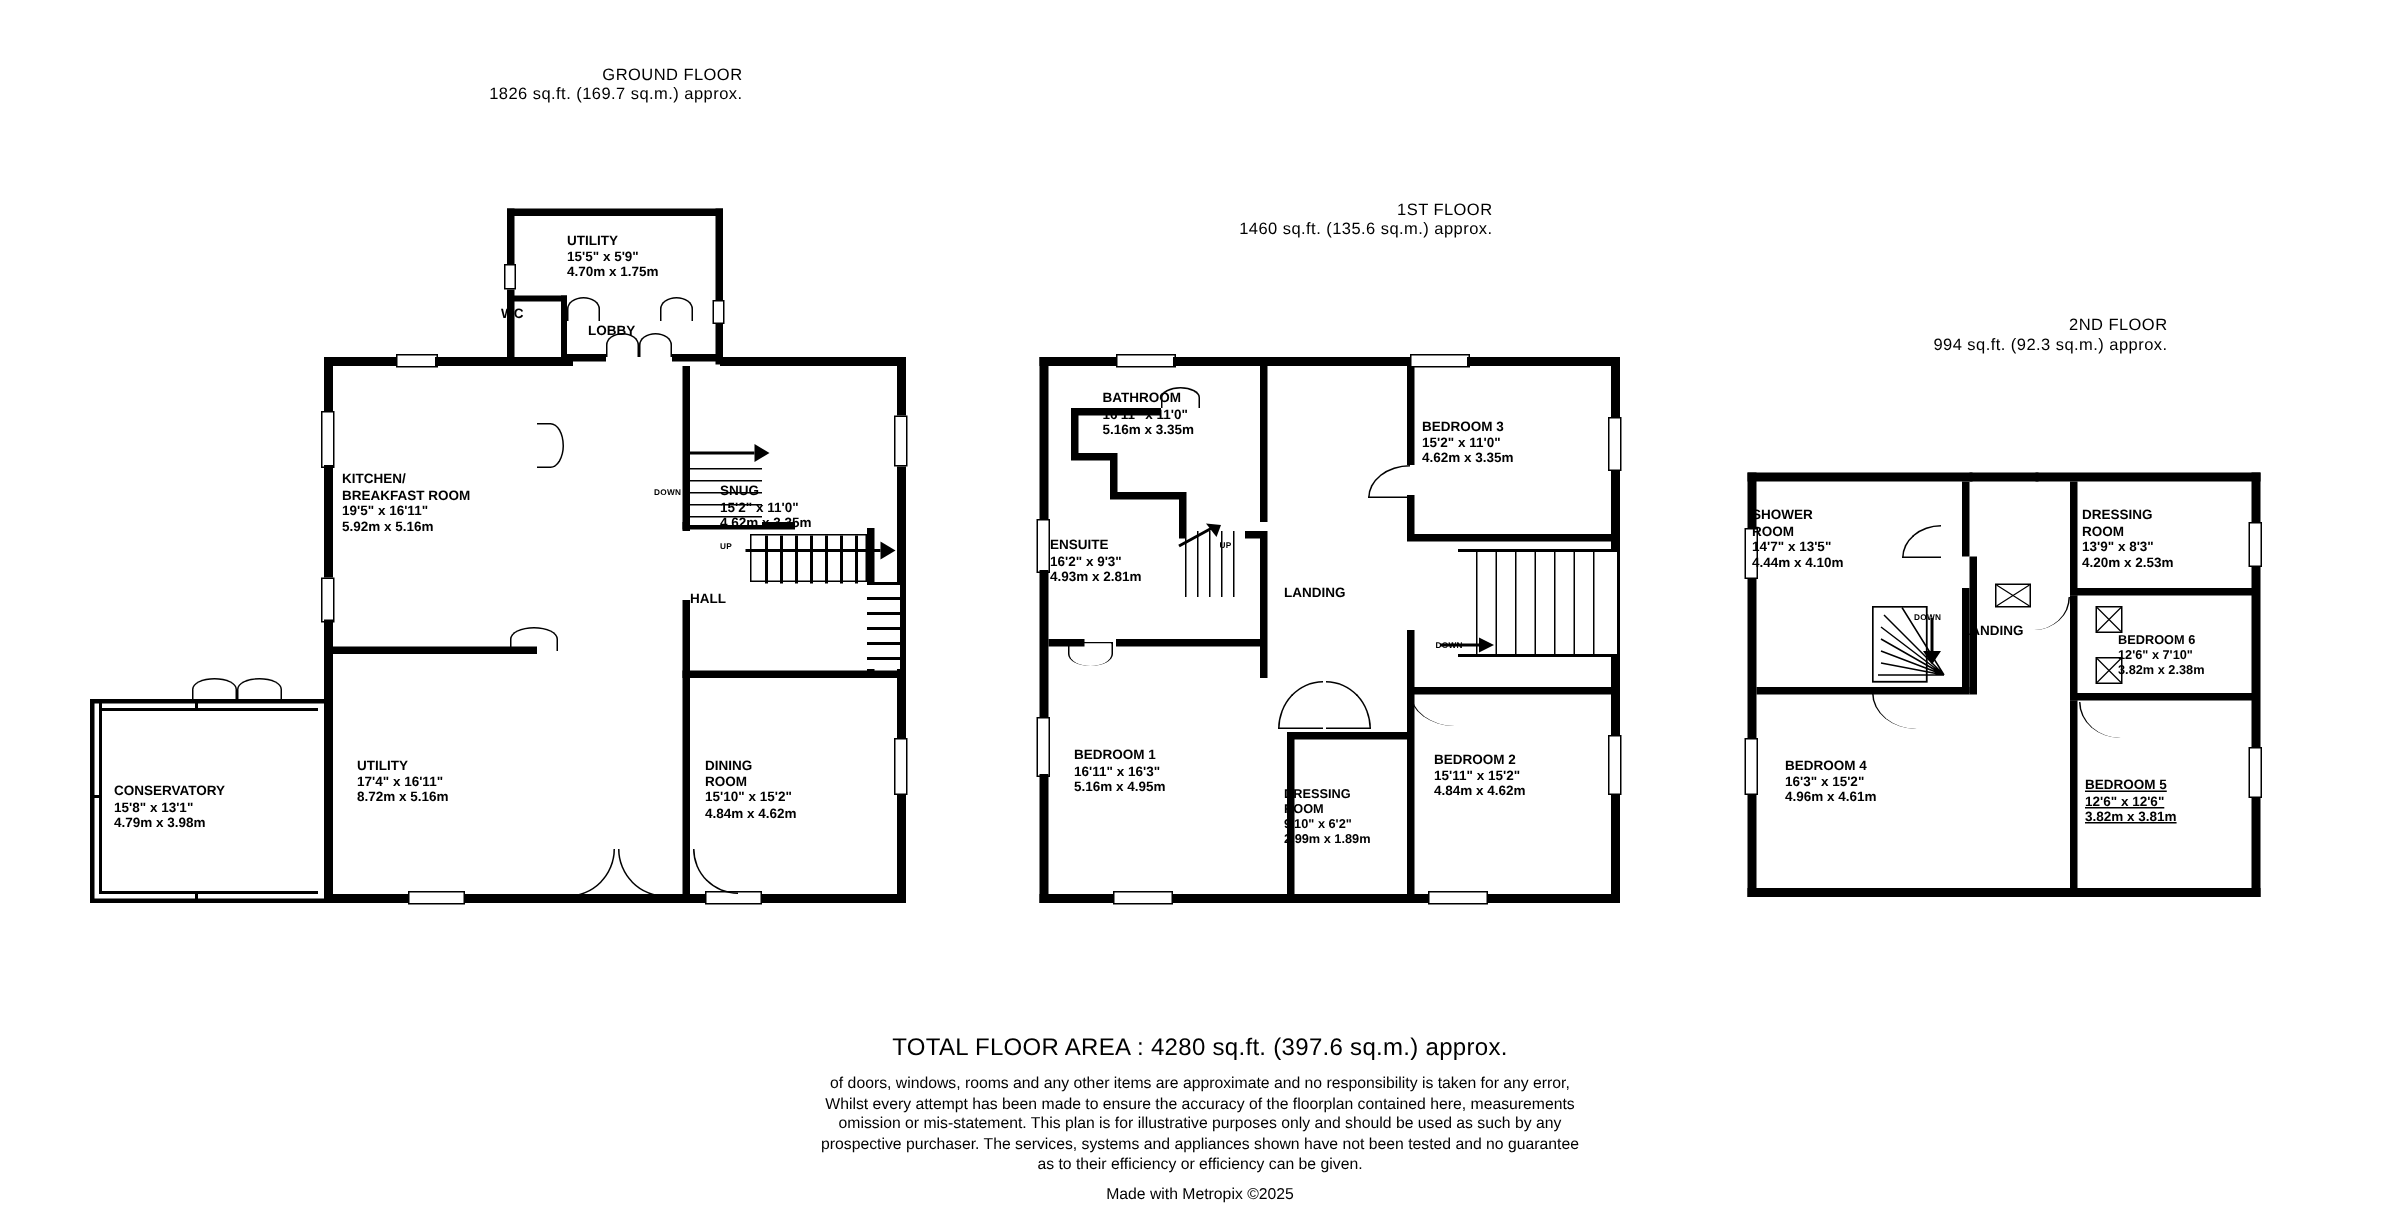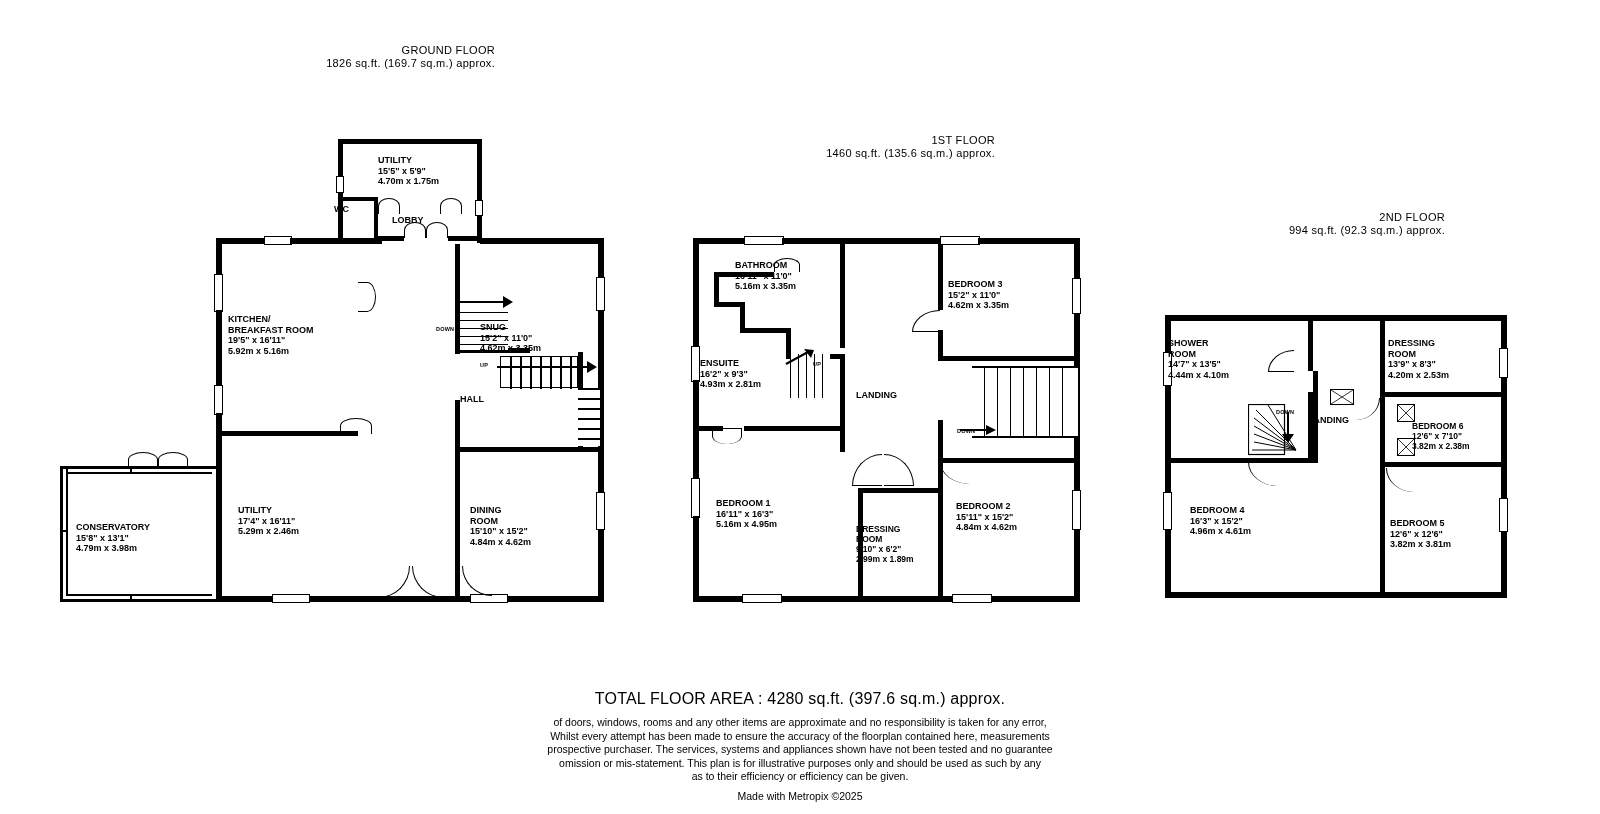--- a/index.html
+++ b/index.html
@@ -160,21 +160,21 @@
     <span class="nm">BREAKFAST ROOM</span>
     <span class="dm">19'5"  x  16'11"</span>
     <span class="dm">5.92m  x  5.16m</span>
   </div>
   <div class="room" style="left:460px;top:394px;width:64px;">
     <span class="nm">HALL</span>
   </div>
   <div class="room" style="left:238px;top:505px;width:122px;">
     <span class="nm">UTILITY</span>
     <span class="dm">17'4"  x  16'11"</span>
-    <span class="dm">5.29m  x  2.46m</span>
+    <span class="dm">8.72m  x  5.16m</span>
   </div>
   <div class="room" style="left:470px;top:505px;width:118px;">
     <span class="nm">DINING</span>
     <span class="nm">ROOM</span>
     <span class="dm">15'10"  x  15'2"</span>
     <span class="dm">4.84m  x  4.62m</span>
   </div>
   <div class="room" style="left:76px;top:522px;width:128px;">
     <span class="nm">CONSERVATORY</span>
     <span class="dm">15'8"  x  13'1"</span>
@@ -391,30 +391,30 @@
   <div class="room small" style="left:1412px;top:421px;width:96px;">
     <span class="nm">BEDROOM 6</span>
     <span class="dm">12'6"  x  7'10"</span>
     <span class="dm">3.82m  x  2.38m</span>
   </div>
   <div class="room" style="left:1190px;top:505px;width:110px;">
     <span class="nm">BEDROOM 4</span>
     <span class="dm">16'3"   x  15'2"</span>
     <span class="dm">4.96m  x  4.61m</span>
   </div>
-  <div class="room" style="left:1390px;top:518px;width:110px;">
+  <div class="room" style="left:1390px;top:518px;width:110px;text-decoration:underline;">
     <span class="nm">BEDROOM 5</span>
     <span class="dm">12'6"  x  12'6"</span>
     <span class="dm">3.82m  x  3.81m</span>
   </div>
 </div>
 
 <div class="footer" style="top:690px;">
   <div class="total">TOTAL FLOOR AREA : 4280 sq.ft. (397.6 sq.m.) approx.</div>
   <div class="disc">
     <div>of doors, windows, rooms and any other items are approximate and no responsibility is taken for any error,</div>
     <div>Whilst every attempt has been made to ensure the accuracy of the floorplan contained here, measurements</div>
+    <div>omission or mis-statement. This plan is for illustrative purposes only and should be used as such by any</div>
     <div>prospective purchaser. The services, systems and appliances shown have not been tested and no guarantee</div>
-    <div>omission or mis-statement. This plan is for illustrative purposes only and should be used as such by any</div>
     <div>as to their efficiency or efficiency can be given.</div>
   </div>
   <div class="made">Made with Metropix ©2025</div>
 </div>
 
 </body></html>

